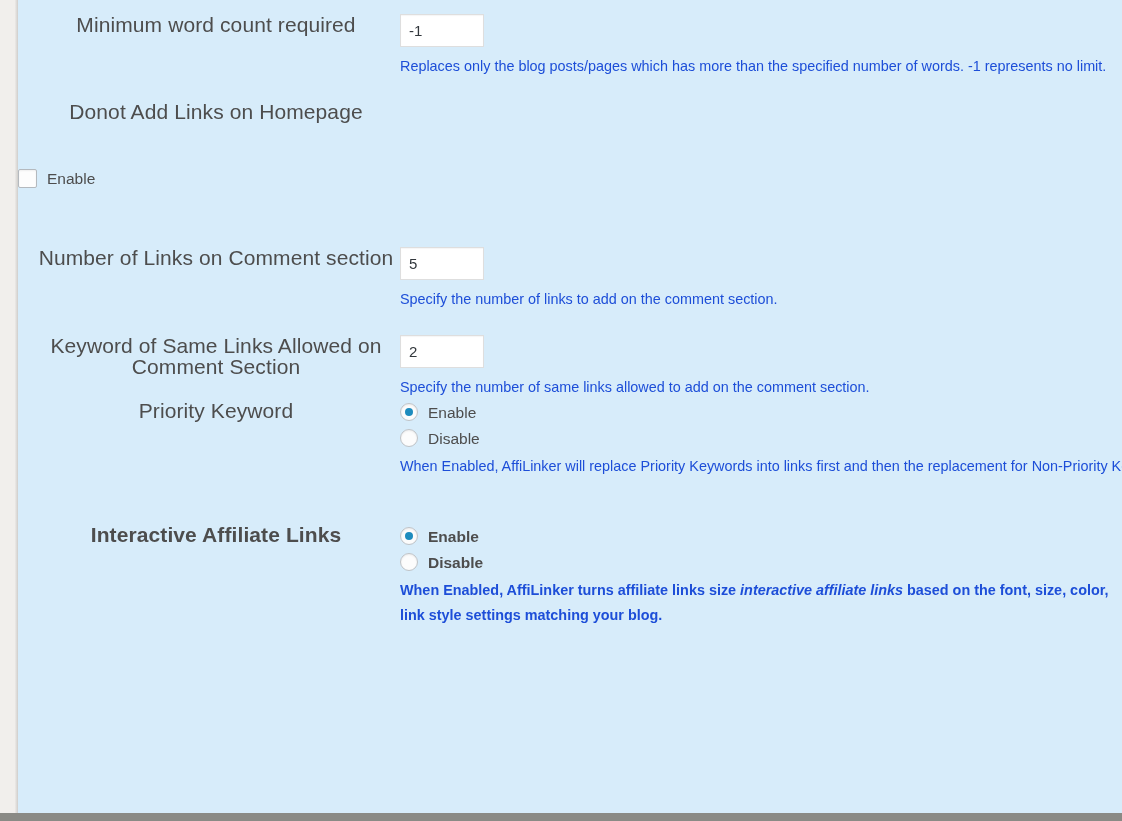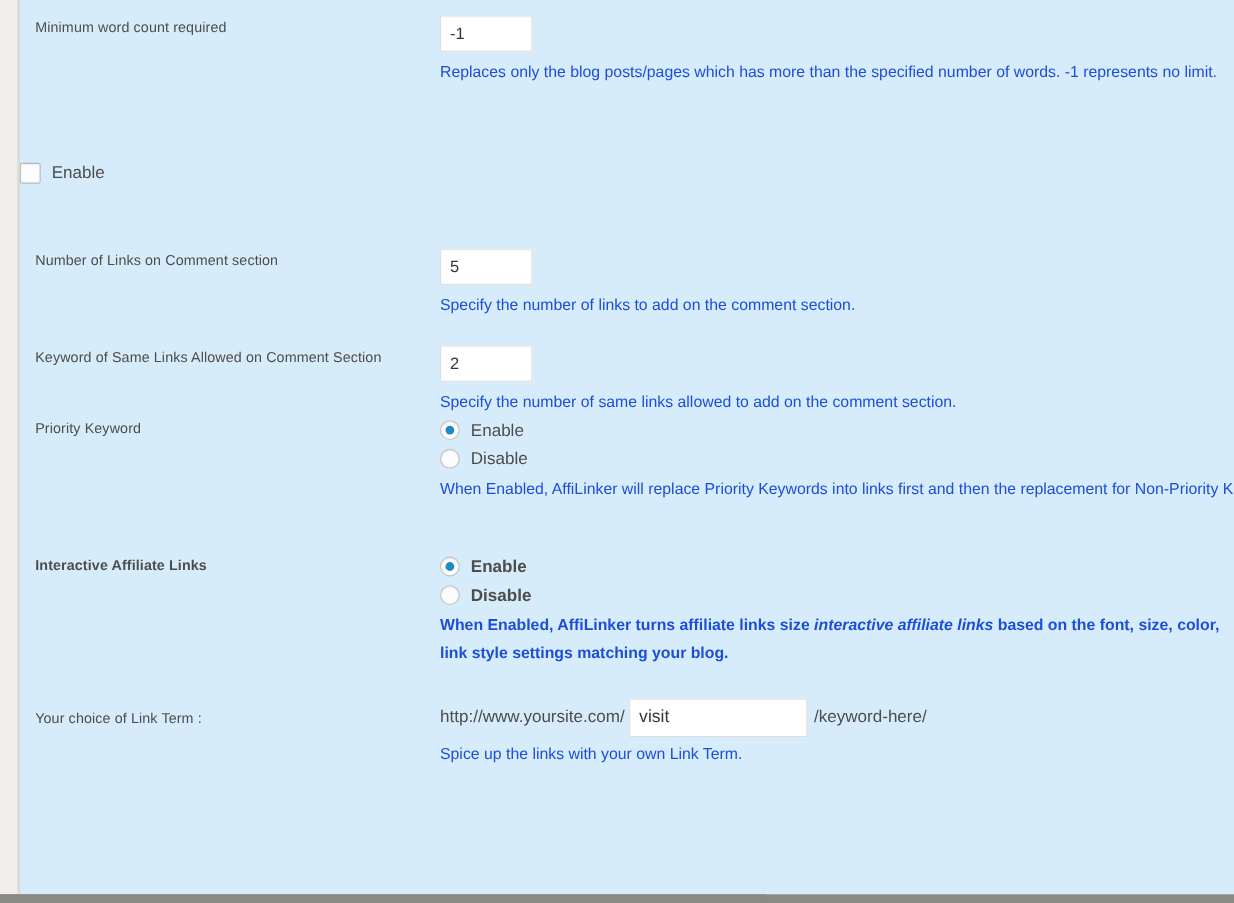--- a/index.html
+++ b/index.html
@@ -78,23 +78,24 @@
     display: flex;
     align-items: flex-start;
   }
   .row-label {
     width: 382px;
     flex: 0 0 382px;
     box-sizing: border-box;
     padding-left: 14px;
     padding-right: 0;
     color: #4d4d4d;
-    font-size: 13px;
+    font-size: 21px;
     line-height: 21px;
     letter-spacing: 0.1px;
+    text-align: center;
   }
   .row-field {
     flex: 1 1 auto;
     box-sizing: border-box;
     min-width: 0;
   }
 
   
   input.num-input {
     box-sizing: border-box;
@@ -228,20 +229,21 @@
 
       <div class="form-row" style="margin-top:14px;">
         <div class="row-label">Minimum word count required</div>
         <div class="row-field">
           <input class="num-input" type="text" value="-1" style="">
           <div class="desc" style="margin-top:7px;">Replaces only the blog posts/pages which has more than the specified number of words. -1 represents no limit.</div>
         </div>
       </div>
 
       <div class="form-row" style="margin-top:22px;">
+        <div class="row-label">Donot Add Links on Homepage</div>
       </div>
 
       <div class="form-row" style="margin-top:43px;">
         <div class="row-field">
           <div class="choice">
             <span class="cbox"></span>
             <span class="choice-label">Enable</span>
           </div>
         </div>
       </div>
@@ -287,31 +289,20 @@
           <div class="choice" style="margin-top:2px;">
             <span class="rbox"></span>
             <span class="choice-label">Disable</span>
           </div>
           <div class="desc wrap" style="margin-top:4px;">
             <span>When Enabled, AffiLinker turns affiliate links size </span><em>interactive affiliate links</em><span> based on the font, size, color, link style settings matching your blog.</span>
           </div>
         </div>
       </div>
 
-      <div class="form-row" style="margin-top:25px;">
-        <div class="row-label" style="padding-top:10px;">Your choice of Link Term :</div>
-        <div class="row-field">
-          <div class="term-line">
-            <span class="term-prefix">http://www.yoursite.com/</span>
-            <input class="term-input" type="text" value="visit" style="">
-            <span class="term-suffix">/keyword-here/</span>
-          </div>
-          <div class="desc" style="margin-top:2px;">Spice up the links with your own Link Term.</div>
-        </div>
-      </div>
 
     </div>
   </div>
 
   <div class="h-scrollbar">
     <div class="thumb"></div>
   </div>
 
 </div>
 

